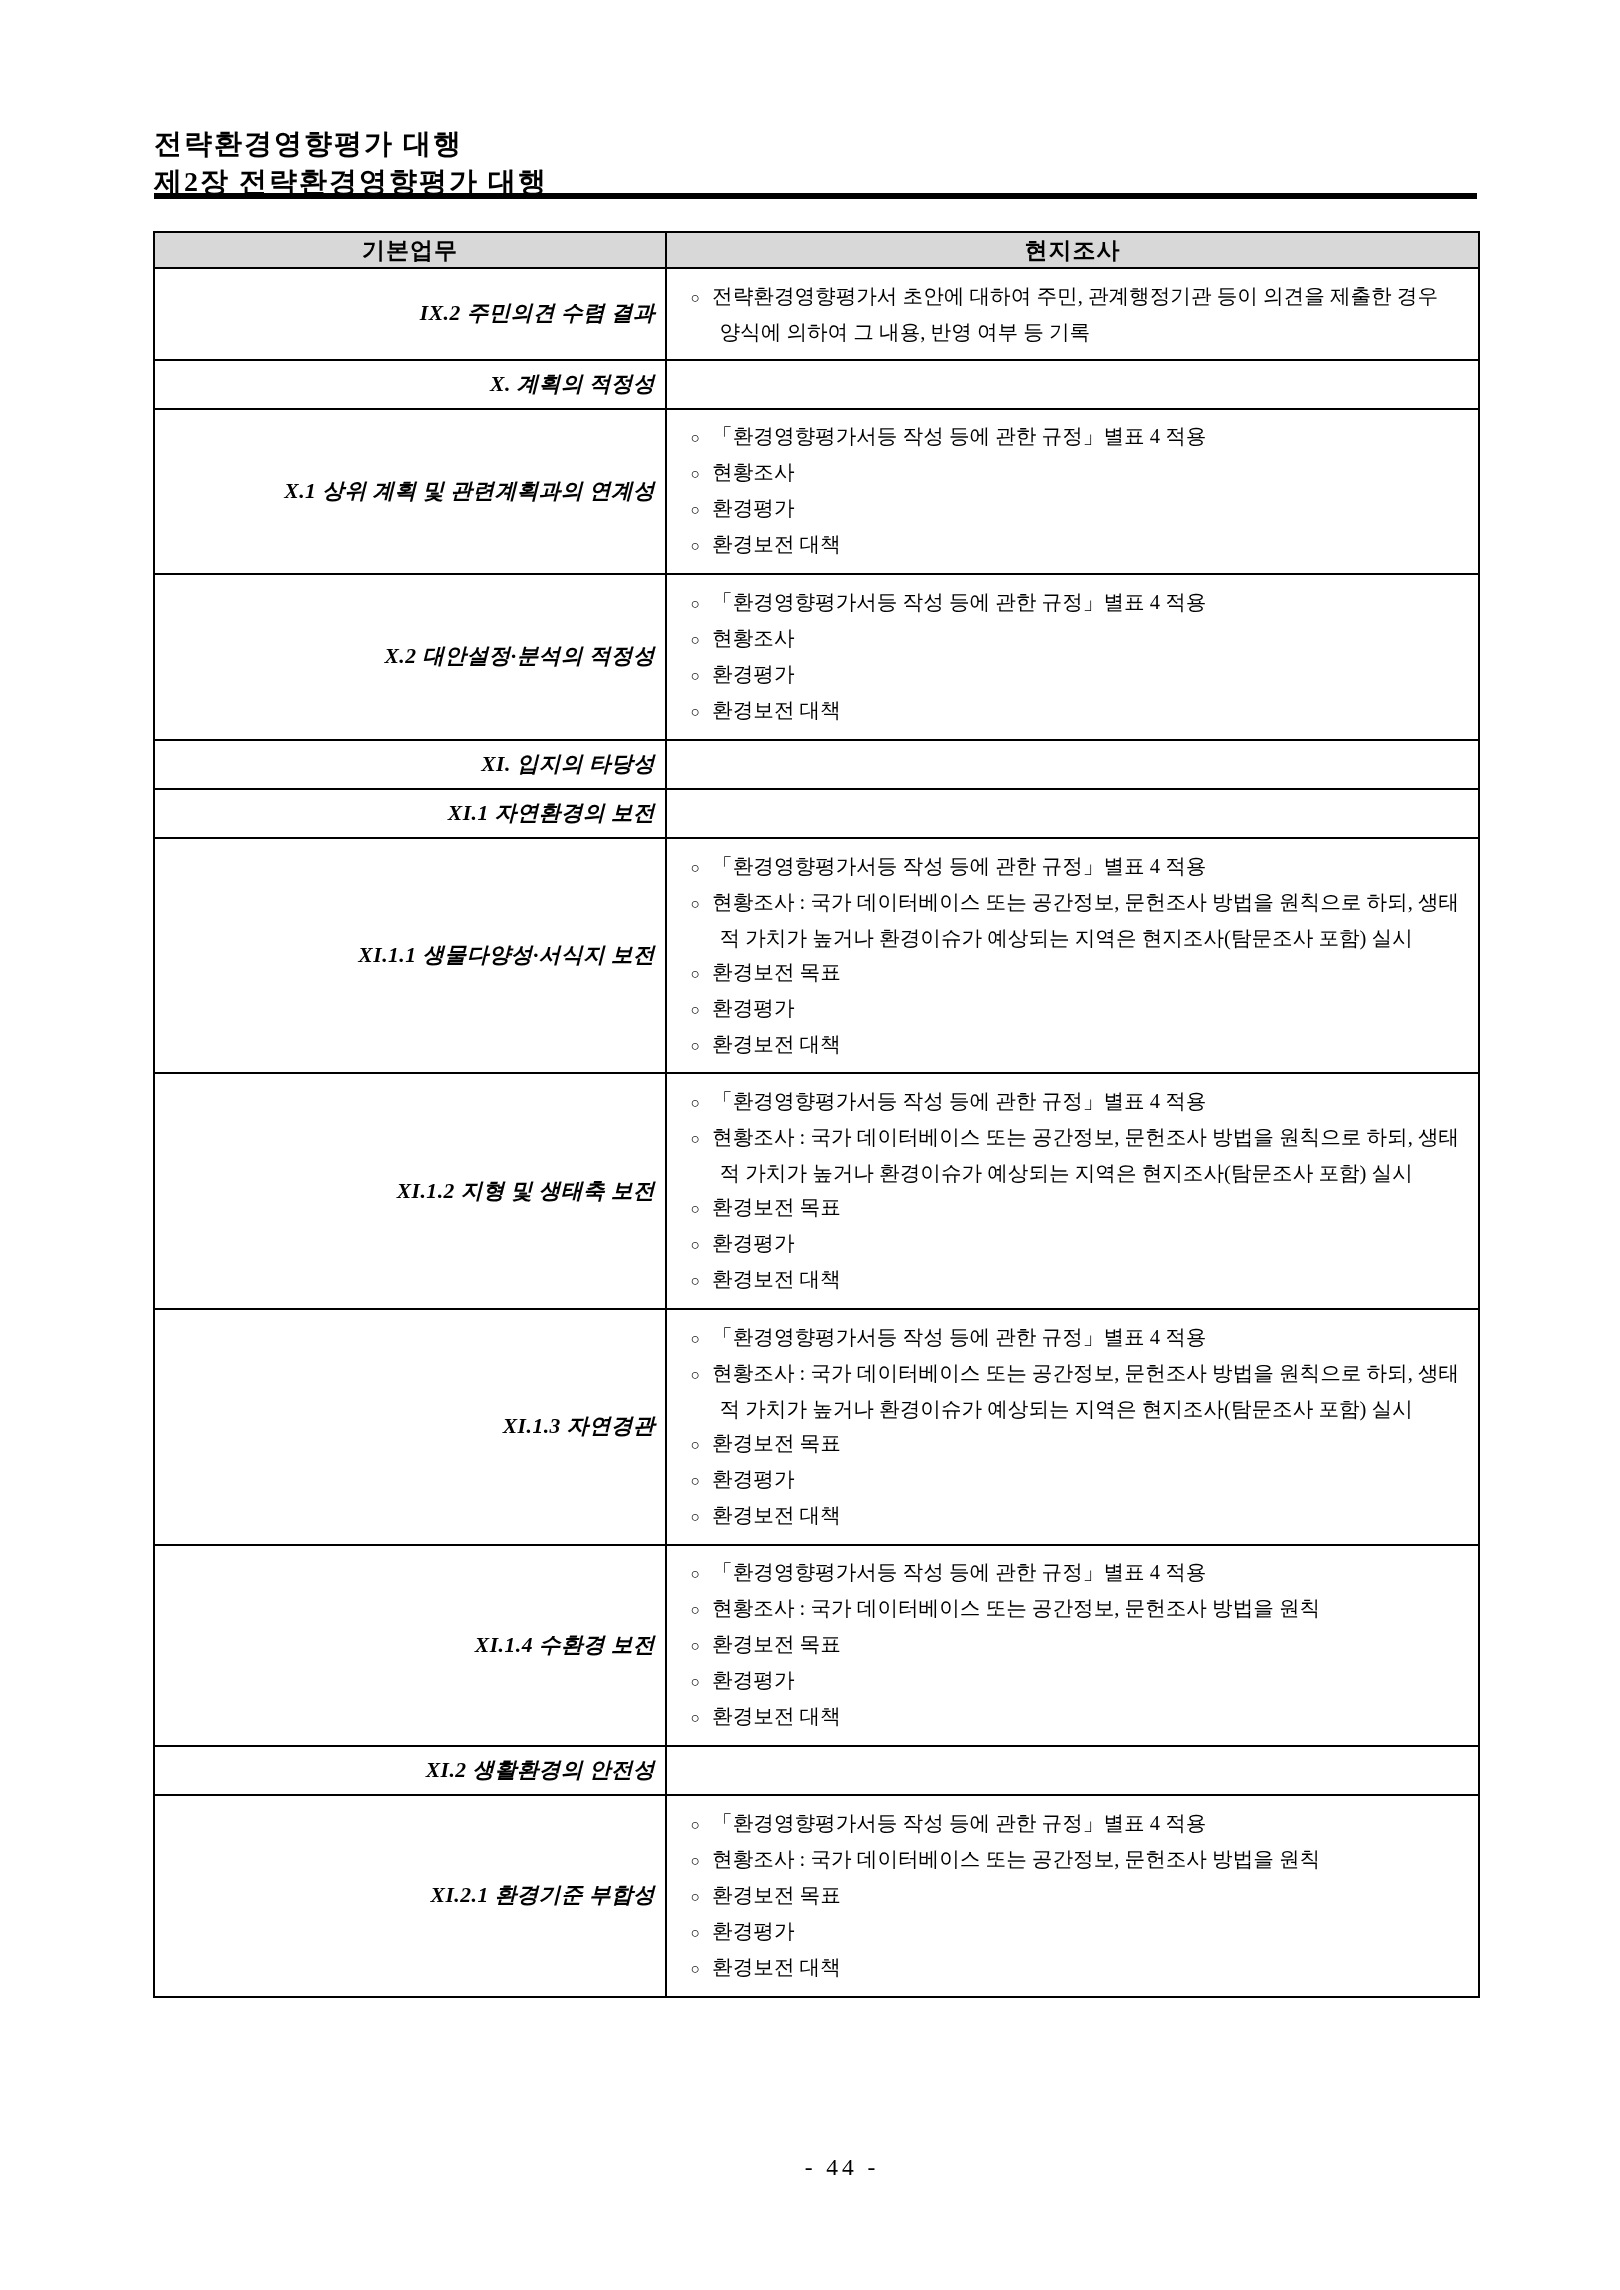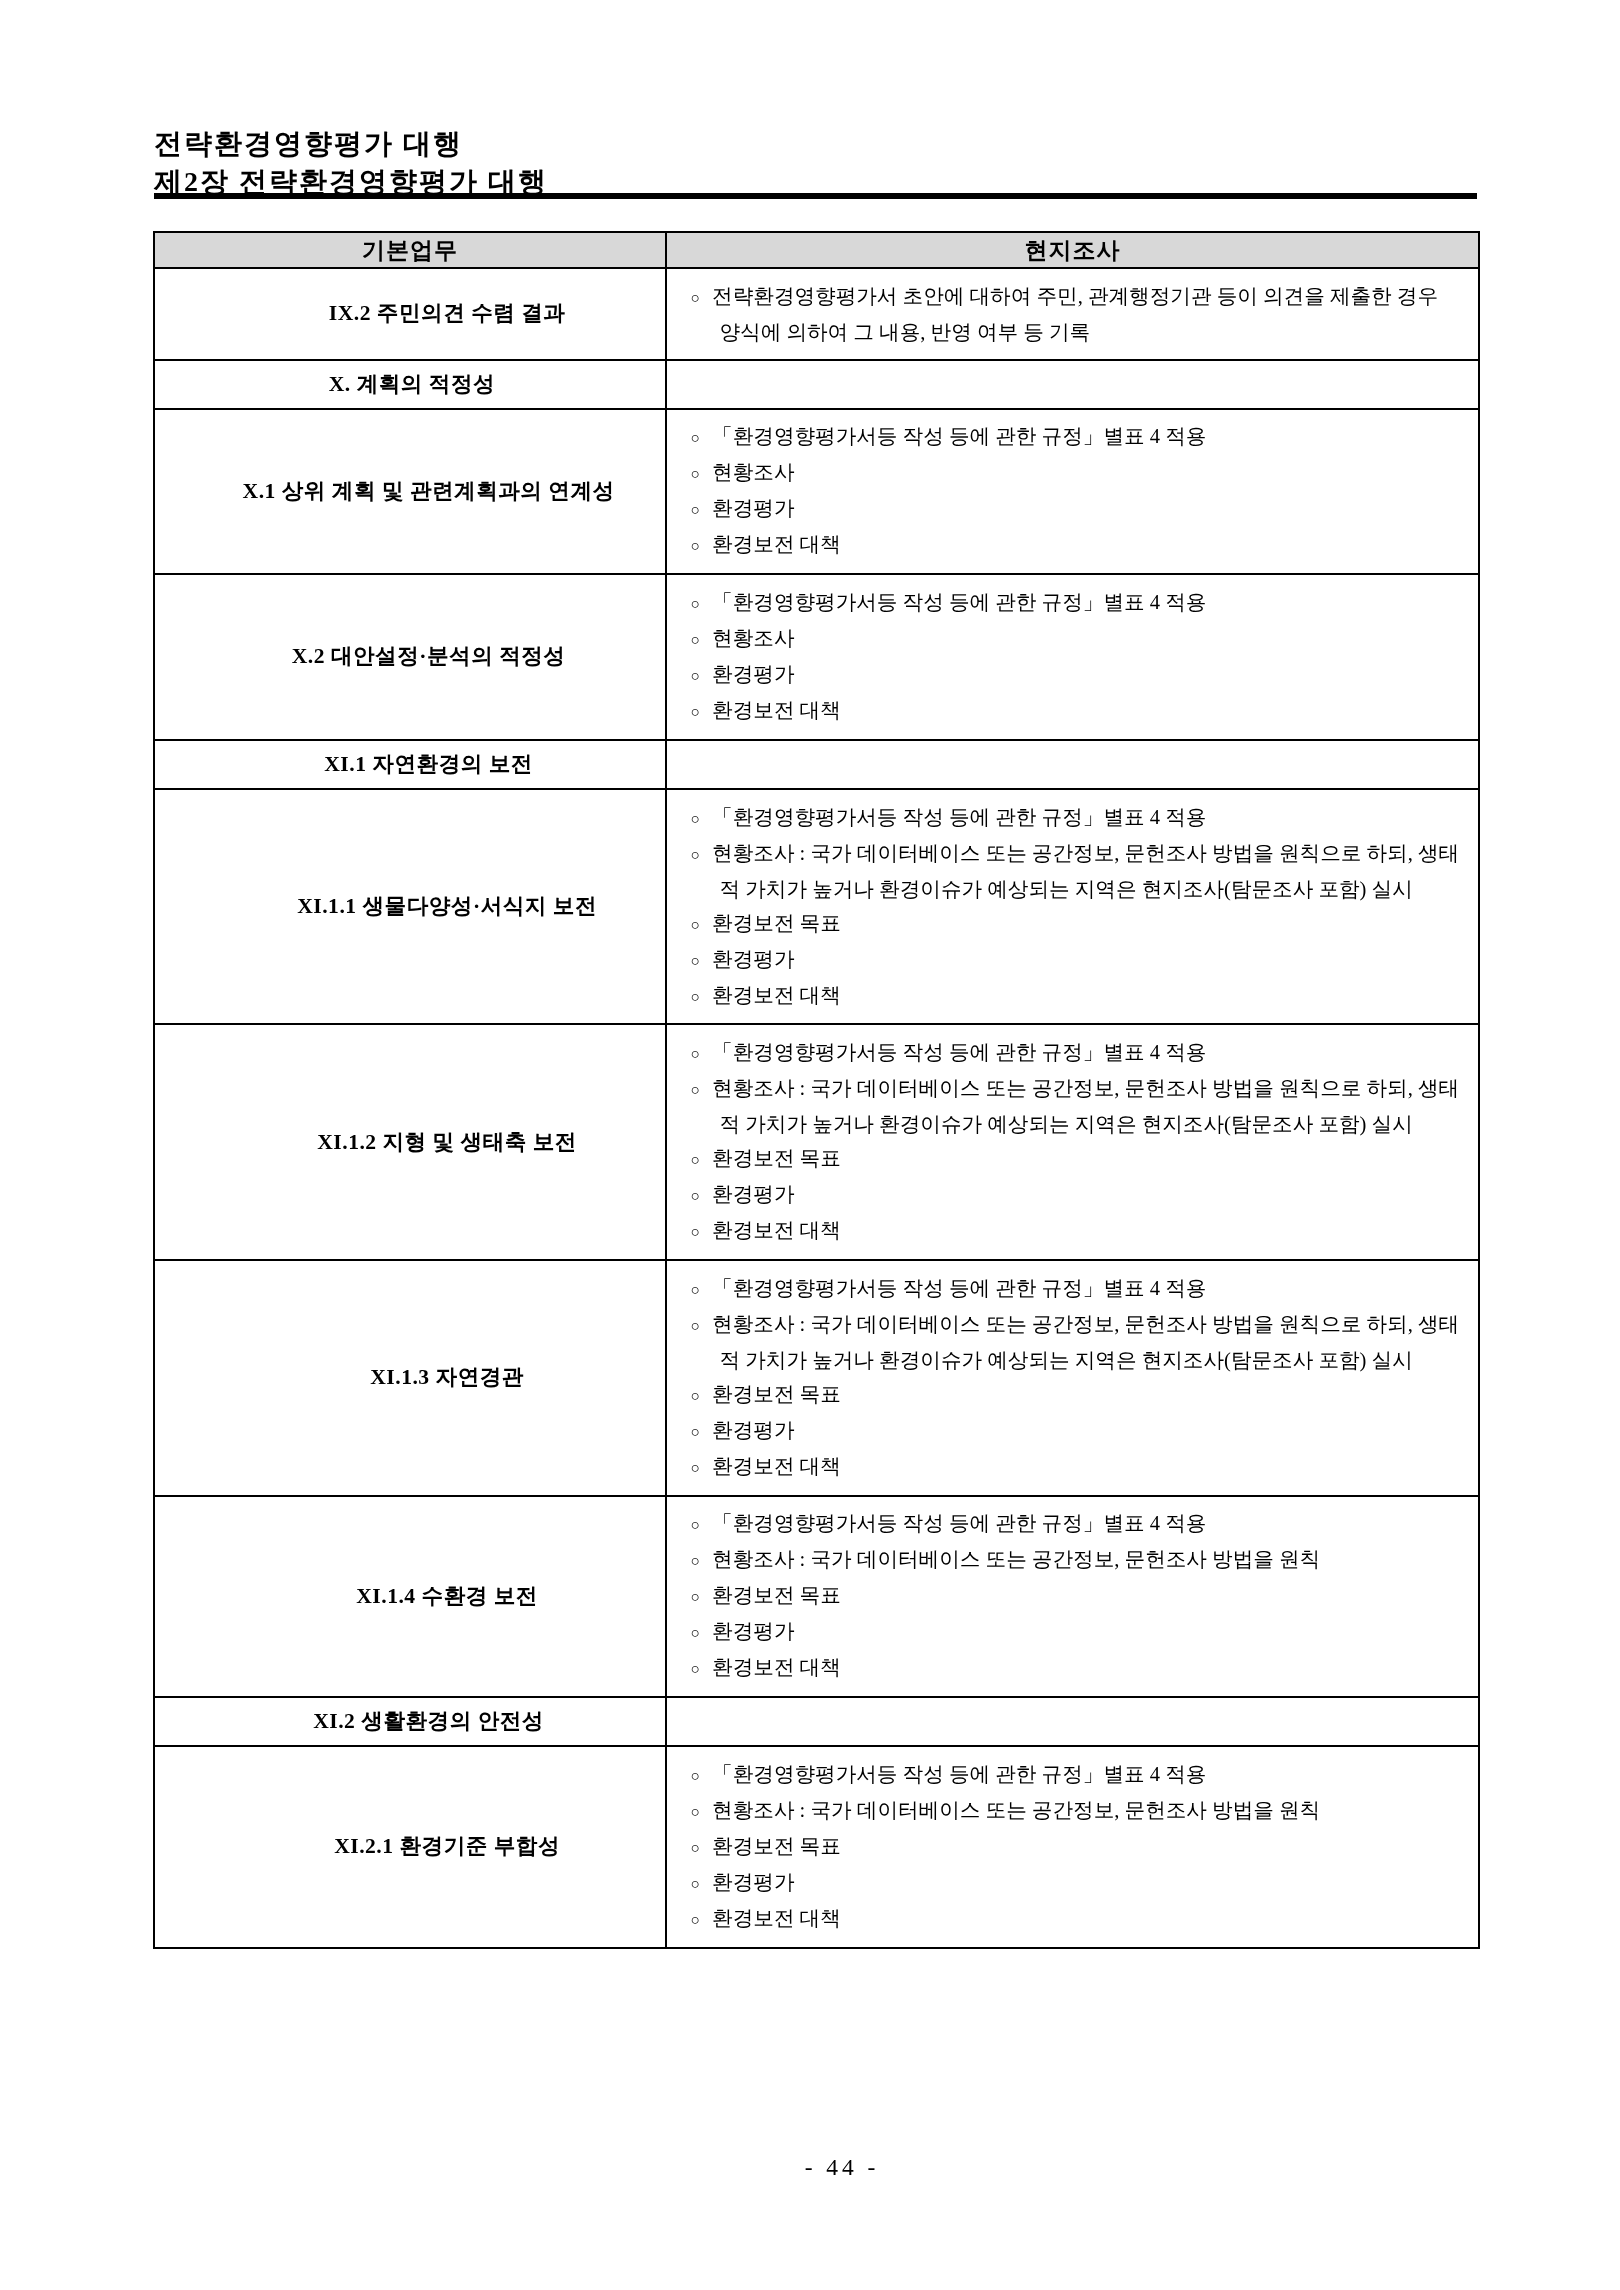--- a/index.html
+++ b/index.html
@@ -62,23 +62,24 @@
     letter-spacing: 1px;
     text-align: center;
     vertical-align: middle;
     margin-top: 36px;
   }
   td.cell-label {
     font-weight: bold;
     font-size: 21.6px;
     letter-spacing: 0.5px;
     vertical-align: middle;
-    text-align: center;
+    text-align: right;
     padding: 7.8px 9.8px;
     line-height: 29px;
+    font-style: italic;
   }
   td.cell-label.level-1 { padding-left: 13.7px; }
   td.cell-label.level-2 { padding-left: 47px; }
   td.cell-label.level-3 { padding-left: 84px; }
   td.cell-def {
     font-size: 20.6px;
     vertical-align: middle;
     padding: 9.8px 15.7px 9.8px 23.5px;
     line-height: 34px;
     border-radius: 24px;
@@ -150,20 +151,24 @@
         <tr>
           <td class="cell-label level-2">X.2 대안설정·분석의 적정성</td>
           <td class="cell-def">
             <div class="bullet"><span class="marker">○</span>「환경영향평가서등 작성 등에 관한 규정」별표 4 적용</div>
             <div class="bullet"><span class="marker">○</span>현황조사</div>
             <div class="bullet"><span class="marker">○</span>환경평가</div>
             <div class="bullet"><span class="marker">○</span>환경보전 대책</div>
           </td>
         </tr>
         <tr>
+          <td class="cell-label level-1">XI. 입지의 타당성</td>
+          <td class="cell-def"></td>
+        </tr>
+        <tr>
           <td class="cell-label level-2">XI.1 자연환경의 보전</td>
           <td class="cell-def"></td>
         </tr>
         <tr>
           <td class="cell-label level-3">XI.1.1 생물다양성·서식지 보전</td>
           <td class="cell-def">
             <div class="bullet"><span class="marker">○</span>「환경영향평가서등 작성 등에 관한 규정」별표 4 적용</div>
             <div class="bullet"><span class="marker">○</span>현황조사 : 국가 데이터베이스 또는 공간정보, 문헌조사 방법을 원칙으로 하되, 생태적 가치가 높거나 환경이슈가 예상되는 지역은 현지조사(탐문조사 포함) 실시</div>
             <div class="bullet"><span class="marker">○</span>환경보전 목표</div>
             <div class="bullet"><span class="marker">○</span>환경평가</div>

